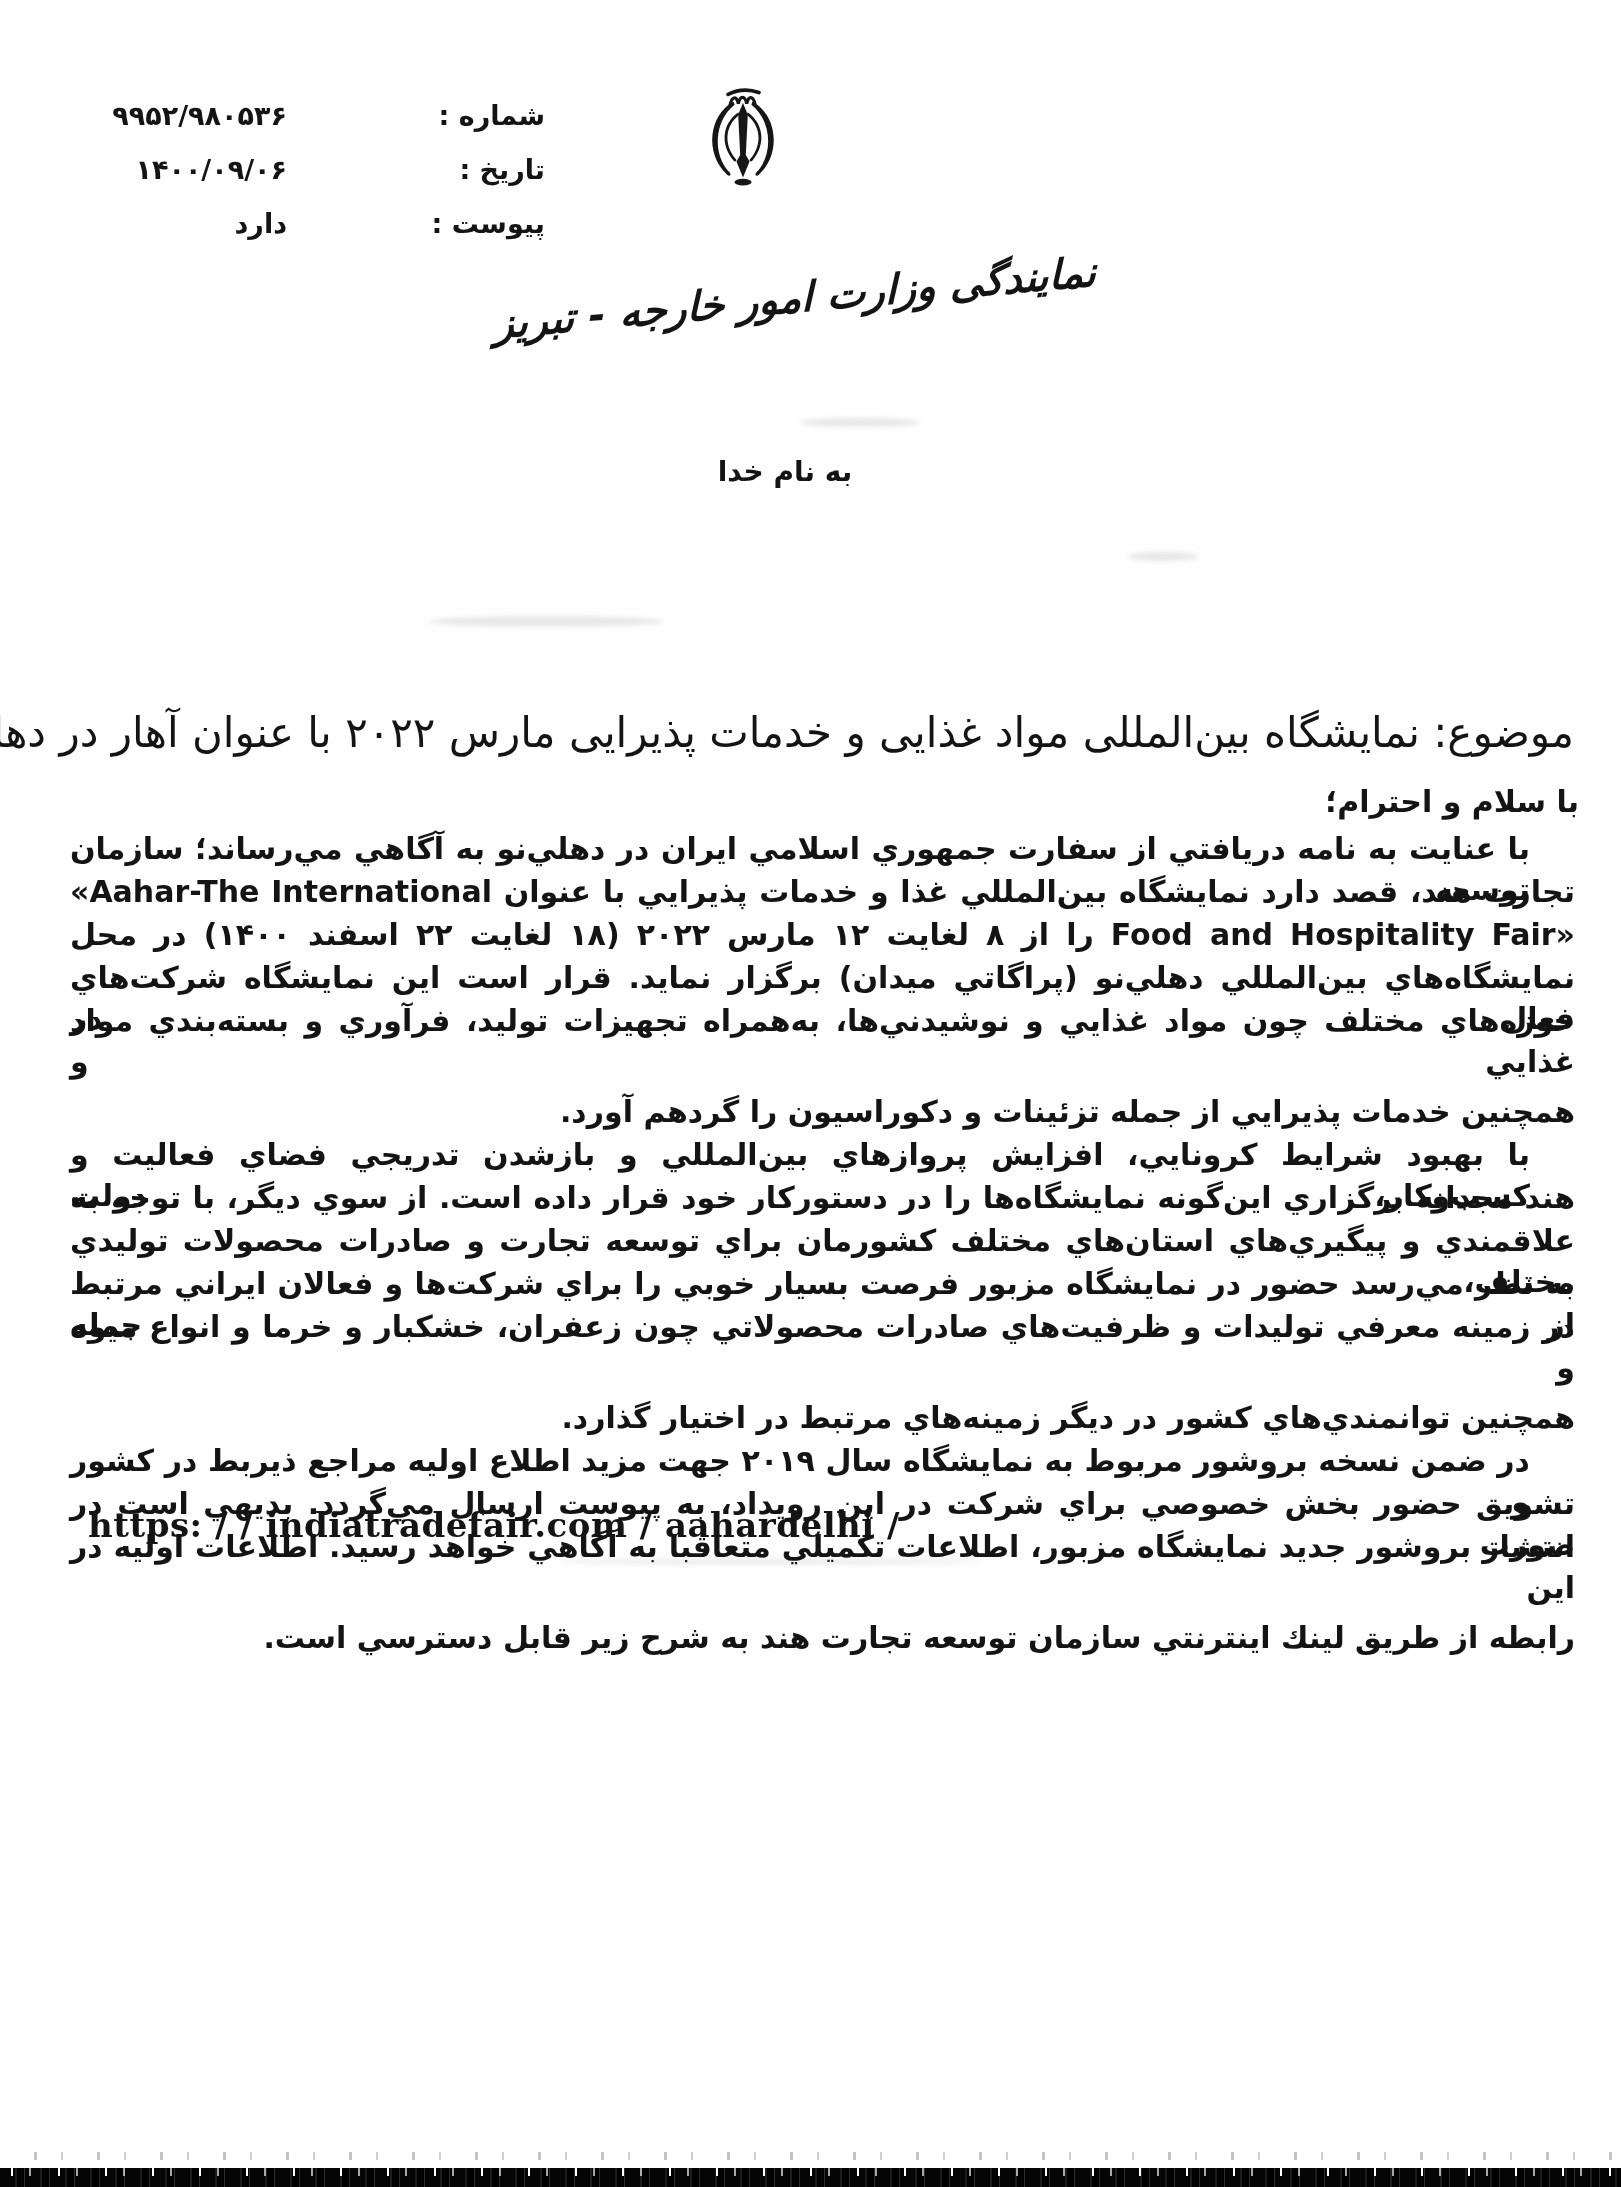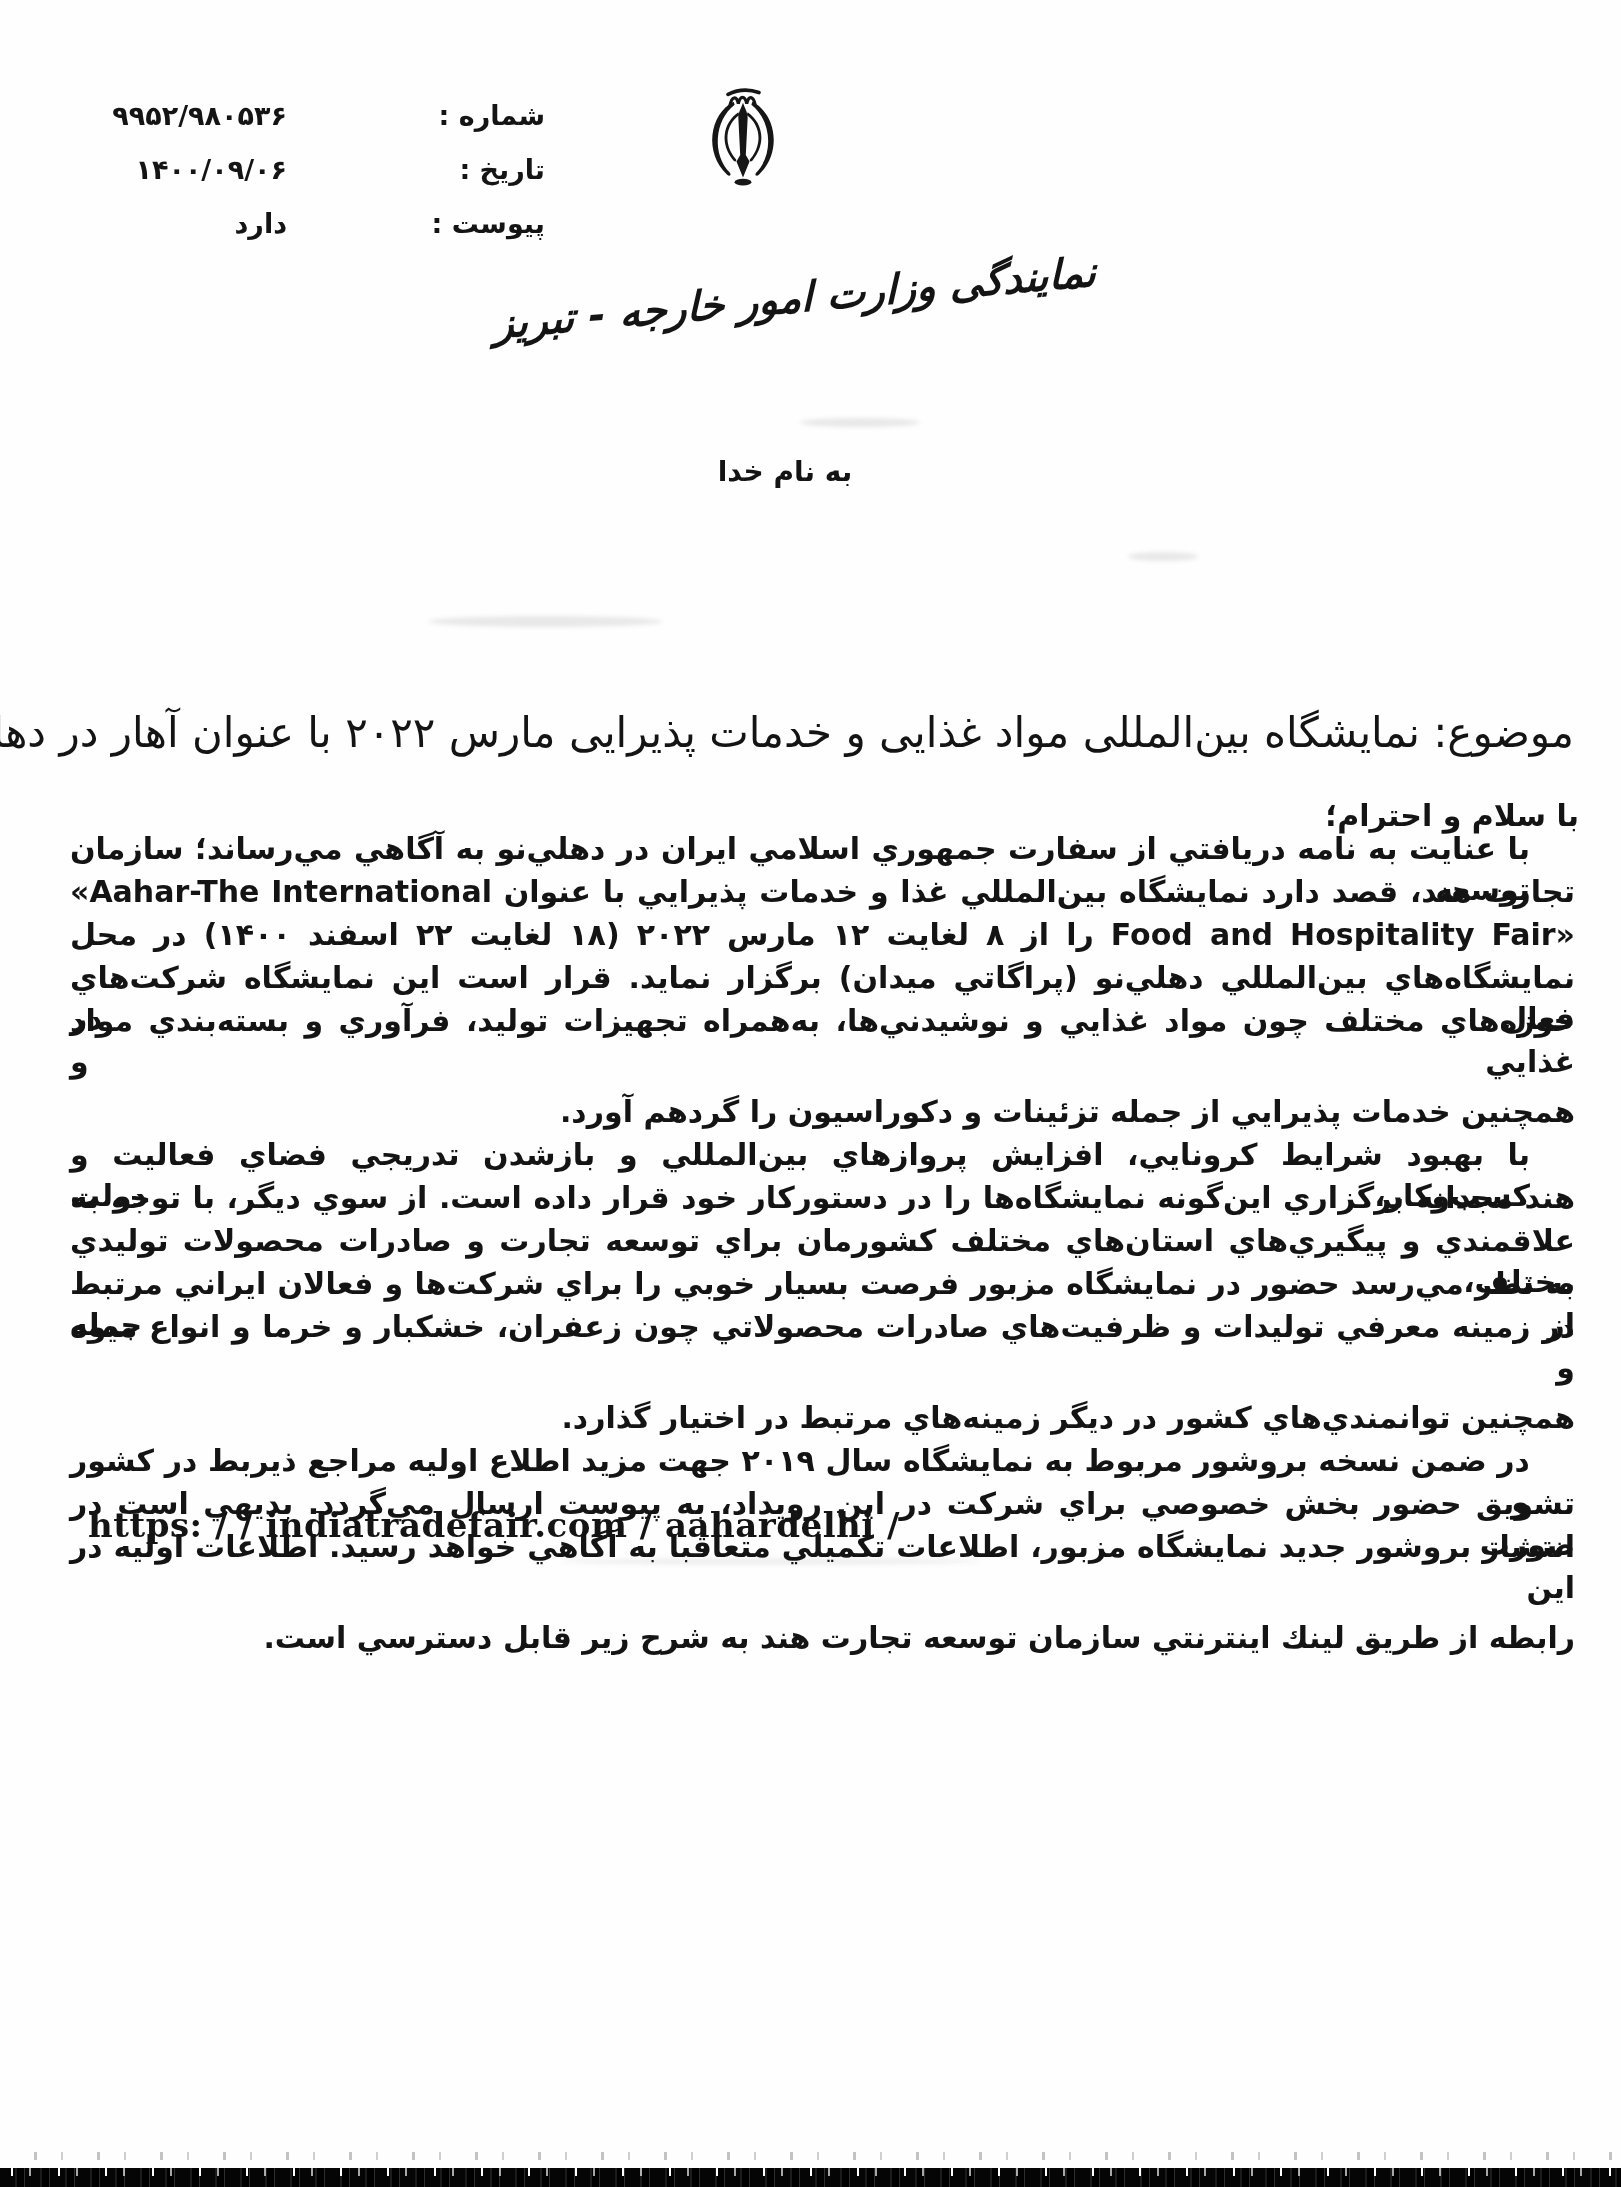--- a/index.html
+++ b/index.html
@@ -32,21 +32,21 @@
   .addressee {
     position:absolute; right:86px; top:634px; direction:rtl;
     font-size:31px; font-weight:bold; white-space:nowrap;
   }
   .subject {
     position:absolute; right:47px; top:708px; direction:rtl;
     font-size:42px; font-weight:normal; white-space:nowrap;
   }
   .salutation {
     position:absolute; right:42px; top:784px; direction:rtl;
-    font-size:30px; font-weight:bold; white-space:nowrap;margin-top:14px;
+    font-size:30px; font-weight:bold; white-space:nowrap;
   }
   
   .letter-body { position:absolute; left:70px; right:46px; top:828px; }
   .bline {
     height:43px; line-height:41px; font-size:30px; font-weight:bold;
     direction:rtl; text-align:justify; text-align-last:justify;
     -moz-text-align-last:justify; overflow:visible;
   }
   .bline.first { padding-right:45px; }
   .bline.plast { text-align-last:right;margin-top:48px; -moz-text-align-last:right; }

